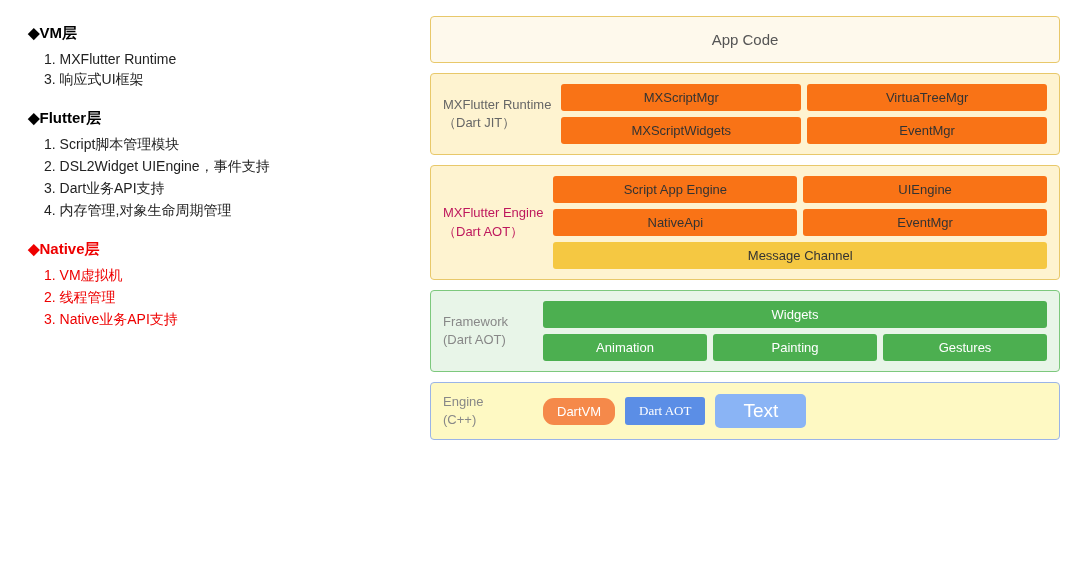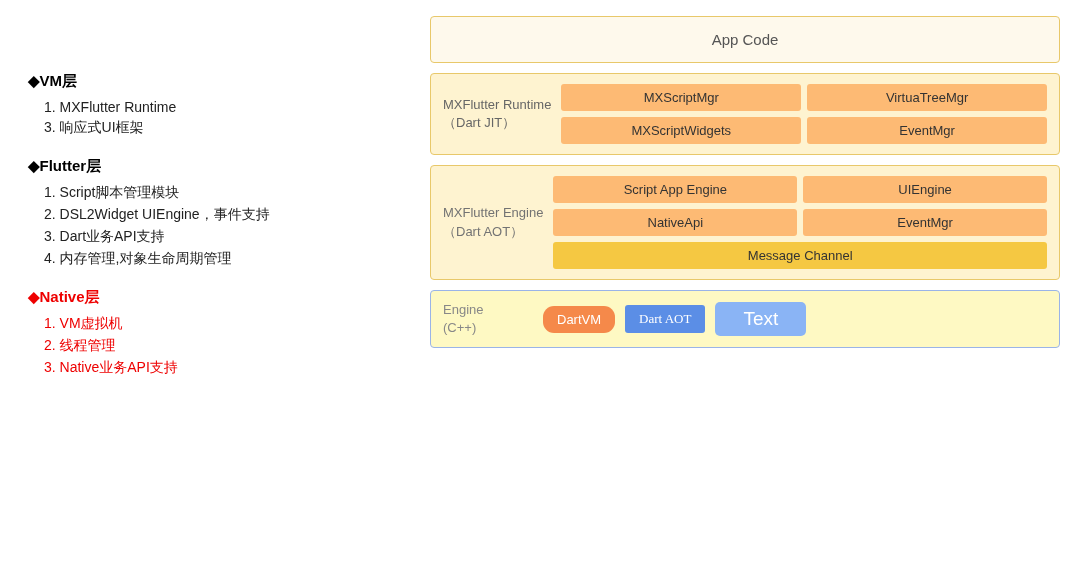--- a/index.html
+++ b/index.html
@@ -10,21 +10,20 @@
       width: 1080px;
       height: 561px;
       overflow: hidden;
       display: flex;
     }
 
     .left-panel {
       width: 420px;
       padding: 24px 28px;
       flex-shrink: 0;
-      margin-top: 48px;
     }
 
     .section-title {
       font-size: 15px;
       font-weight: bold;
       color: #000;
       margin-bottom: 8px;
     }
 
     .list-items {
@@ -96,40 +95,40 @@
       min-width: 90px;
       line-height: 1.4;
     }
     .runtime-grid {
       display: grid;
       grid-template-columns: 1fr 1fr;
       gap: 6px;
       flex: 1;
     }
     .yellow-box {
-      background: #fdba74;
+      background: #f97316;
       border-radius: 3px;
       text-align: center;
       padding: 6px 8px;
       font-size: 13px;
       color: #333;
     }
 
     
     .engine-block {
       background: #fef3d0;
       border: 1.5px solid #e8c86a;
       border-radius: 4px;
       display: flex;
       align-items: center;
       padding: 10px 12px;
       gap: 10px;
     }
     .engine-label {
-      color: #737373;
+      color: #be185d;
       font-size: 13px;
       min-width: 90px;
       line-height: 1.4;
     }
     .engine-inner {
       flex: 1;
       display: flex;
       flex-direction: column;
       gap: 6px;
     }
@@ -296,20 +295,31 @@
         <div class="yellow-box">UIEngine</div>
       </div>
       <div class="engine-row">
         <div class="yellow-box">NativeApi</div>
         <div class="yellow-box">EventMgr</div>
       </div>
       <div class="engine-full">Message Channel</div>
     </div>
   </div>
 
+  <div class="framework-block">
+    <div class="framework-label">Framework<br>(Dart AOT)</div>
+    <div class="framework-inner">
+      <div class="widgets-box">Widgets</div>
+      <div class="framework-row">
+        <div class="green-box">Animation</div>
+        <div class="green-box">Painting</div>
+        <div class="green-box">Gestures</div>
+      </div>
+    </div>
+  </div>
 
   <div class="cpp-block">
     <div class="cpp-label">Engine<br>(C++)</div>
     <div class="cpp-row">
       <div class="orange-box">DartVM</div>
       <div class="blue-box">Dart AOT</div>
       <div class="light-blue-box">Text</div>
     </div>
   </div>
 

